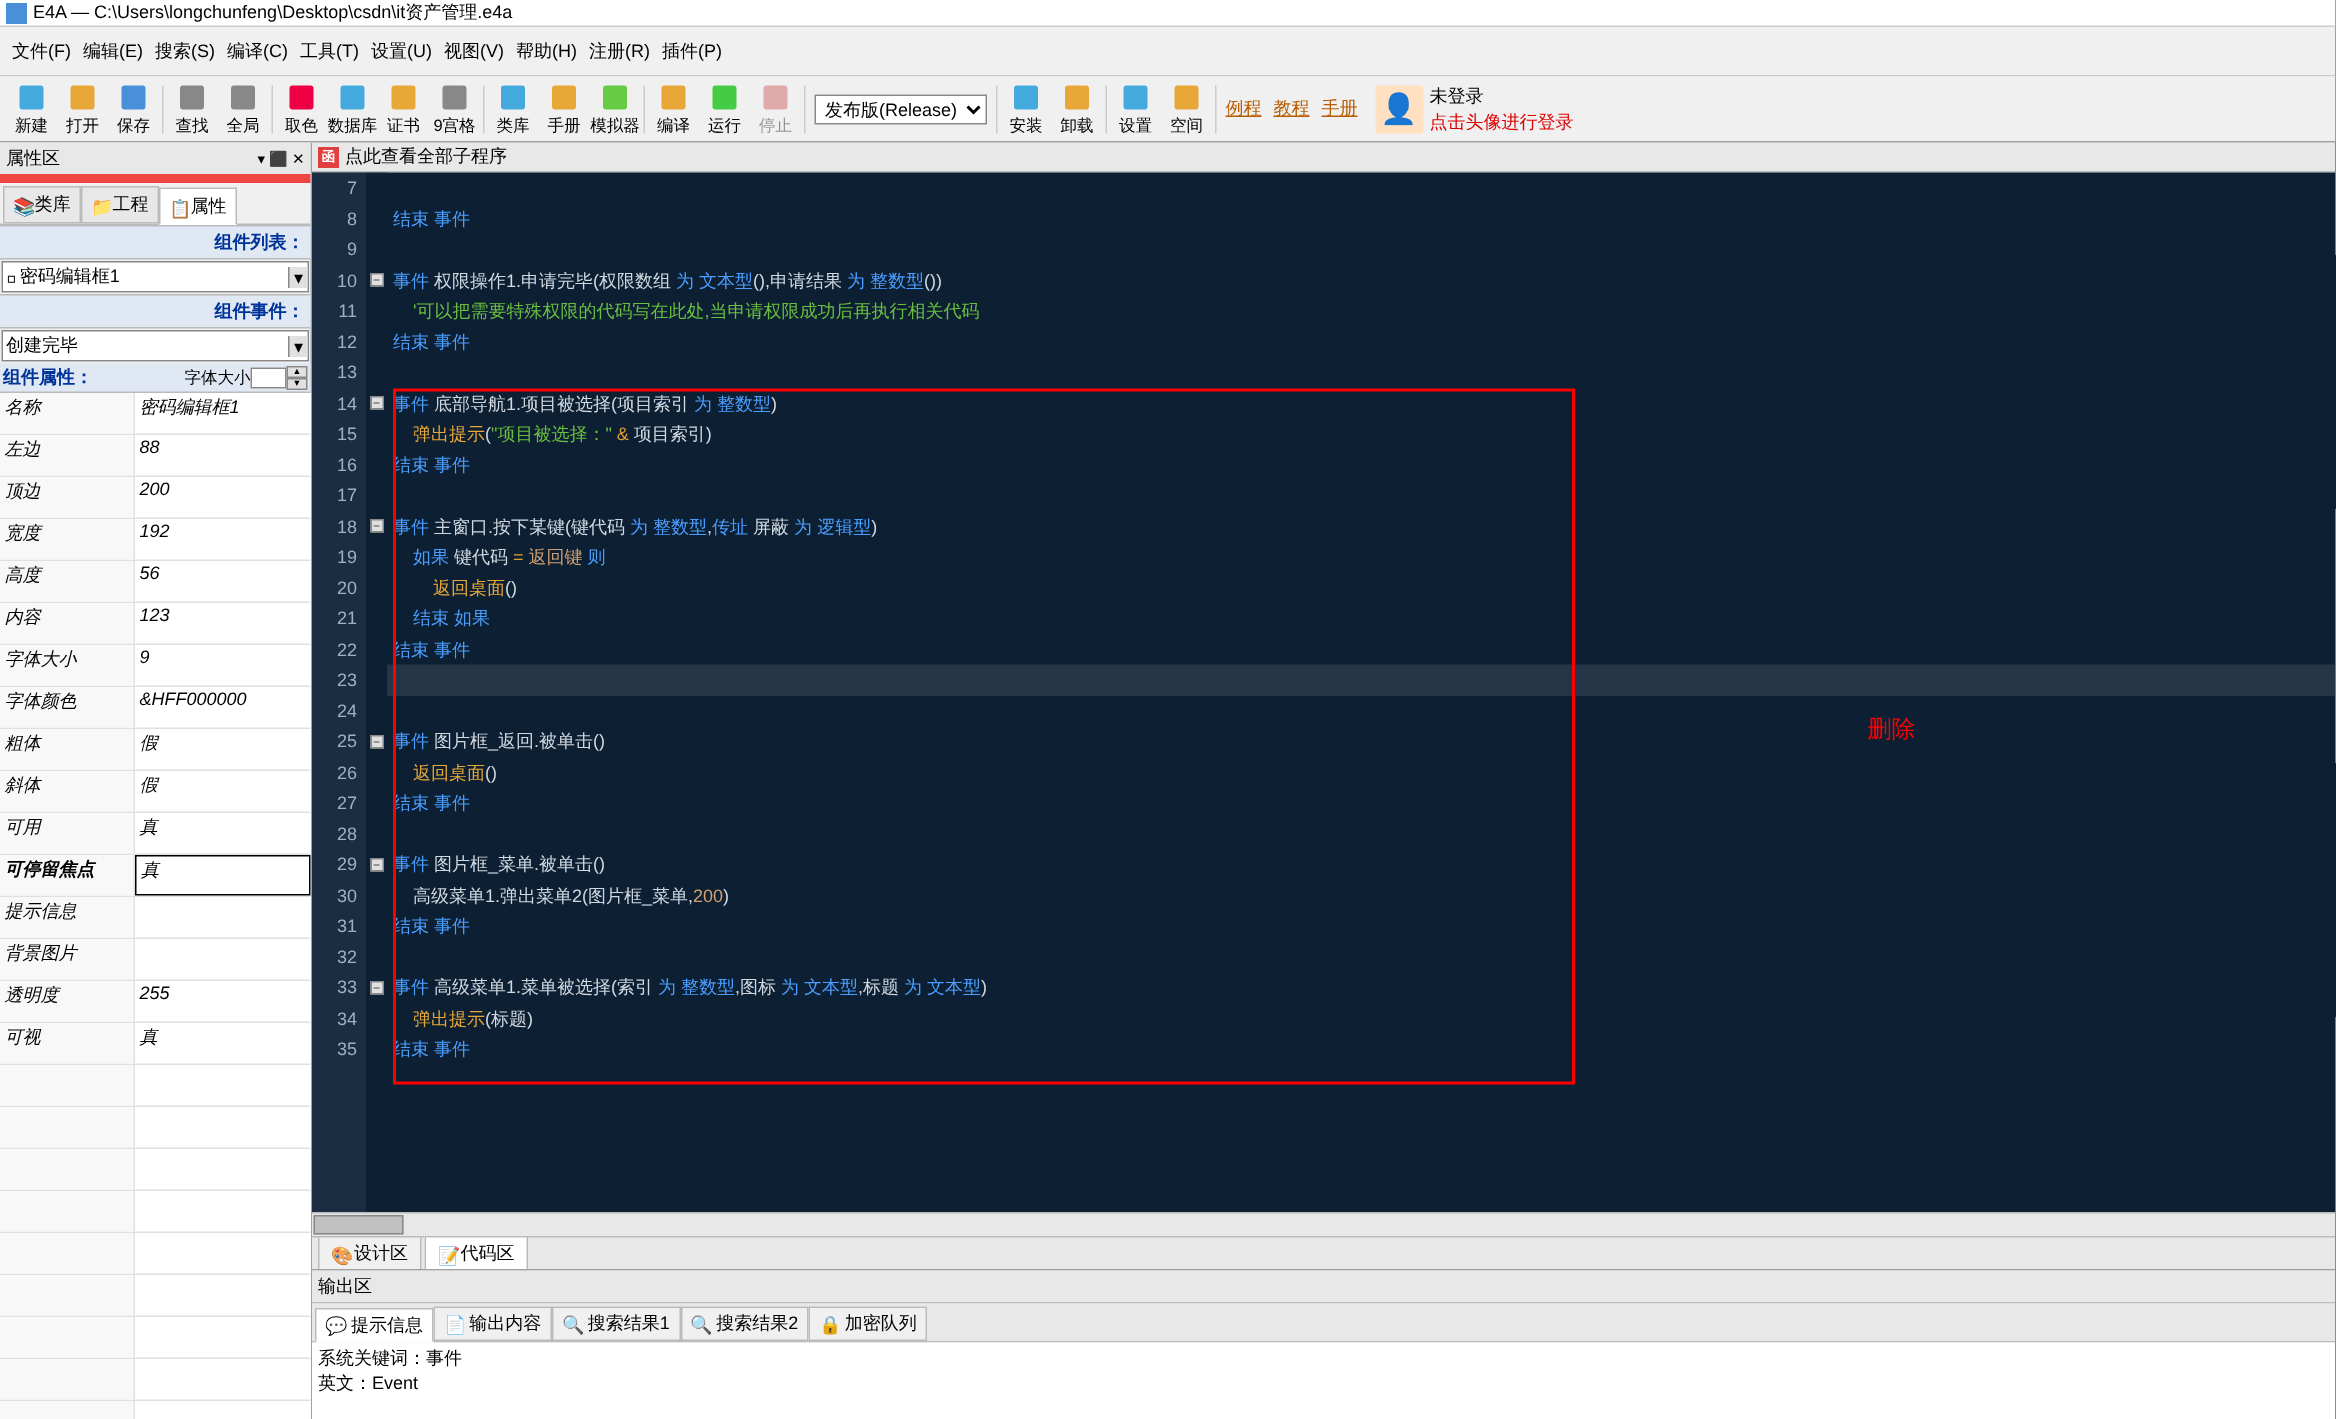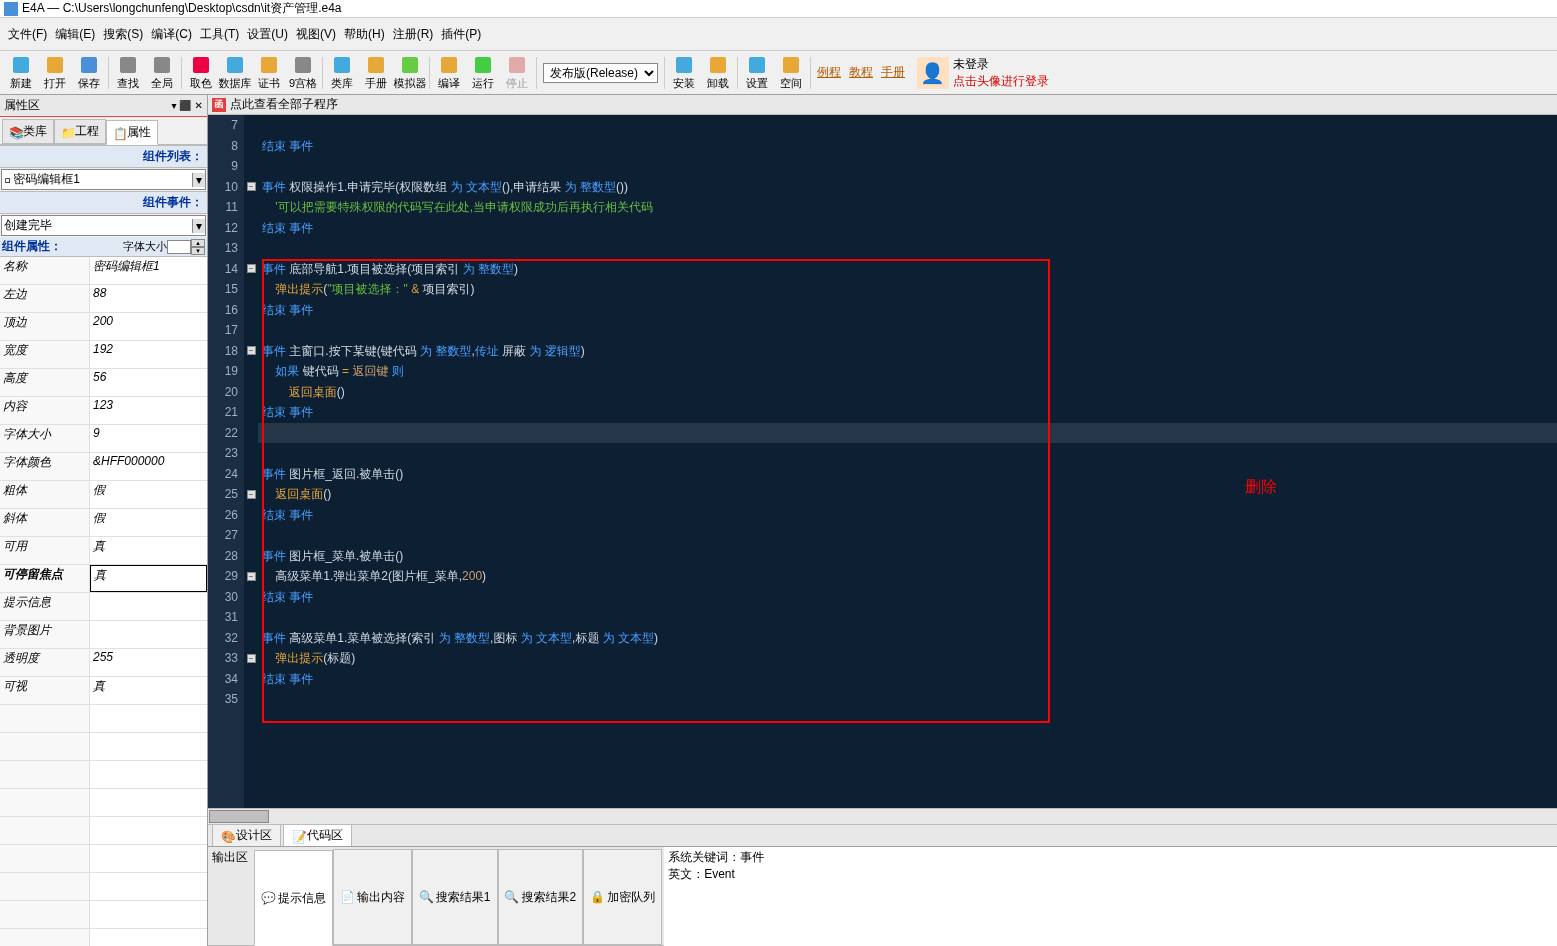--- a/index.html
+++ b/index.html
@@ -14,21 +14,21 @@
 .tool-label { font-size: 11px; margin-top: 1px; }
 .tool-sep { width: 1px; height: 32px; background: #ccc; margin: 0 2px; }
 .release-combo { padding: 1px 2px; font-size: 12px; border: 1px solid #888; background: #fff; margin: 0 4px; }
 .link-btn { color: #b85c00; text-decoration: underline; cursor: pointer; font-size: 12px; margin: 0 4px; }
 .avatar-area { display: flex; align-items: center; gap: 4px; margin-left: 8px; }
 .avatar { width: 32px; height: 32px; background: #ffe0c0; border-radius: 2px; display:flex;align-items:center;justify-content:center;font-size:20px; }
 .login-text { display: flex; flex-direction: column; font-size: 11px; }
 .login-red { color: #d00; }
 .main-area { flex: 1; display: flex; overflow: hidden; }
 .left-panel { width: 208px; display: flex; flex-direction: column; border-right: 1px solid #a0a0a0; background:#f0f0f0; }
-.panel-header { background: #e8e8e8; border-bottom: 1px solid #ef4444; padding: 2px 4px; display: flex; justify-content: space-between; align-items: center; }
+.panel-header { background: #e8e8e8; border-bottom: 6px solid #ef4444; padding: 2px 4px; display: flex; justify-content: space-between; align-items: center; }
 .tabs-row { background: #f0f0f0; display: flex; border-bottom: 1px solid #bbb; padding: 2px 2px 0 2px; gap:0; }
 .tab { padding: 3px 6px; border: 1px solid #bbb; background: #e8e8e8; cursor: pointer; font-size:11px; display:flex;align-items:center;gap:2px;}
 .tab.active { background: #fff; border-bottom: 1px solid #fff; position:relative; top:1px;}
 .tab-ico { width:12px; height:12px; }
 .blue-hdr { background: #e0e8f4; padding: 2px 4px; color: #003399; font-weight: bold; border-top:1px solid #bbb; border-bottom:1px solid #bbb;text-align:right;}
 .combo-row { display: flex; padding: 1px; }
 .combo { flex:1; border:1px solid #888; padding:1px 2px; background:#fff; font-size:12px; display:flex; justify-content:space-between; align-items:center;}
 .combo-arrow { background:#e0e0e0; border-left:1px solid #888; padding:0 3px; cursor:pointer; margin:-1px -2px -1px 0;}
 .prop-hdr { background:#e0e8f4; display:flex; align-items:center; padding:1px 2px; border-bottom:1px solid #bbb;}
 .prop-hdr-label { color:#003399; font-weight:bold; flex:1;}
@@ -64,21 +64,21 @@
 .ident { color:#d0d8e0; }
 .func { color:#e8a838; }
 .red-box { position:absolute; border:2px solid #ff0000; pointer-events:none; left:4px; top:144px; width:788px; height:464px; }
 .delete-label { position:absolute; color:#ff0000; font-size:16px; right:280px; top:362px; font-weight:normal;}
 .h-scroll { height:16px; background:#e8e8e8; border-top:1px solid #bbb; display:flex; }
 .h-scroll-thumb { width:60px; background:#c0c0c0; border:1px solid #888; margin:1px;}
 .bottom-tabs { background:#e8e8e8; border-top:1px solid #bbb; height:22px; display:flex; align-items:center; padding:2px 4px; gap:2px;}
 .btab { padding:2px 8px; border:1px solid #bbb; background:#f0f0f0; cursor:pointer; display:flex; align-items:center; gap:3px; font-size:11px;}
 .btab.active { background:#fff; }
 .btab-ico { width:12px; height:12px; }
-.output-panel { height:100px; border-top:1px solid #a0a0a0; display:flex; flex-direction:row; }
+.output-panel { height:100px; border-top:1px solid #a0a0a0; display:flex; flex-direction:column; }
 .out-hdr { background:#e8e8e8; padding:2px 4px; border-bottom:1px solid #bbb; }
 .out-tabs { background:#e8e8e8; display:flex; padding:2px 2px 0 2px; gap:0; border-bottom:1px solid #bbb;}
 .out-tab { padding:2px 6px; border:1px solid #bbb; background:#f0f0f0; cursor:pointer; display:flex;align-items:center;gap:2px;font-size:11px;}
 .out-tab.active { background:#fff; border-bottom:1px solid #fff; position:relative;top:1px;}
 .out-content { flex:1; background:#fff; padding:2px 4px; font-size:11px; }
 svg { display:block; }
 </style>
 </head>
 <body>
 
@@ -543,20 +543,21 @@
           <div class="code-line"><span class="ident">    </span><span class="comment">'可以把需要特殊权限的代码写在此处,当申请权限成功后再执行相关代码</span></div>
           <div class="code-line"><span class="kw">结束 事件</span></div>
           <div class="code-line"></div>
           <div class="code-line"><span class="kw">事件 </span><span class="ident">底部导航1.项目被选择</span><span class="ident">(项目索引 </span><span class="kw">为 </span><span class="type">整数型</span><span class="ident">)</span></div>
           <div class="code-line"><span class="ident">    </span><span class="func">弹出提示</span><span class="ident">(</span><span class="str">"项目被选择："</span><span class="ident"> </span><span class="const">&amp;</span><span class="ident"> 项目索引)</span></div>
           <div class="code-line"><span class="kw">结束 事件</span></div>
           <div class="code-line"></div>
           <div class="code-line"><span class="kw">事件 </span><span class="ident">主窗口.按下某键</span><span class="ident">(键代码 </span><span class="kw">为 </span><span class="type">整数型</span><span class="ident">,</span><span class="kw">传址 </span><span class="ident">屏蔽 </span><span class="kw">为 </span><span class="type">逻辑型</span><span class="ident">)</span></div>
           <div class="code-line"><span class="ident">    </span><span class="kw">如果 </span><span class="ident">键代码 </span><span class="const">=</span><span class="ident"> </span><span class="num">返回键</span><span class="ident"> </span><span class="kw">则</span></div>
           <div class="code-line"><span class="ident">        </span><span class="func">返回桌面</span><span class="ident">()</span></div>
+          <div class="code-line"><span class="ident">    </span><span class="kw">结束 如果</span></div>
           <div class="code-line"><span class="kw">结束 事件</span></div>
           <div class="code-line hl"></div>
           <div class="code-line"></div>
           <div class="code-line"><span class="kw">事件 </span><span class="ident">图片框_返回.被单击</span><span class="ident">()</span></div>
           <div class="code-line"><span class="ident">    </span><span class="func">返回桌面</span><span class="ident">()</span></div>
           <div class="code-line"><span class="kw">结束 事件</span></div>
           <div class="code-line"></div>
           <div class="code-line"><span class="kw">事件 </span><span class="ident">图片框_菜单.被单击</span><span class="ident">()</span></div>
           <div class="code-line"><span class="ident">    高级菜单1.弹出菜单2(图片框_菜单,</span><span class="num">200</span><span class="ident">)</span></div>
           <div class="code-line"><span class="kw">结束 事件</span></div>

